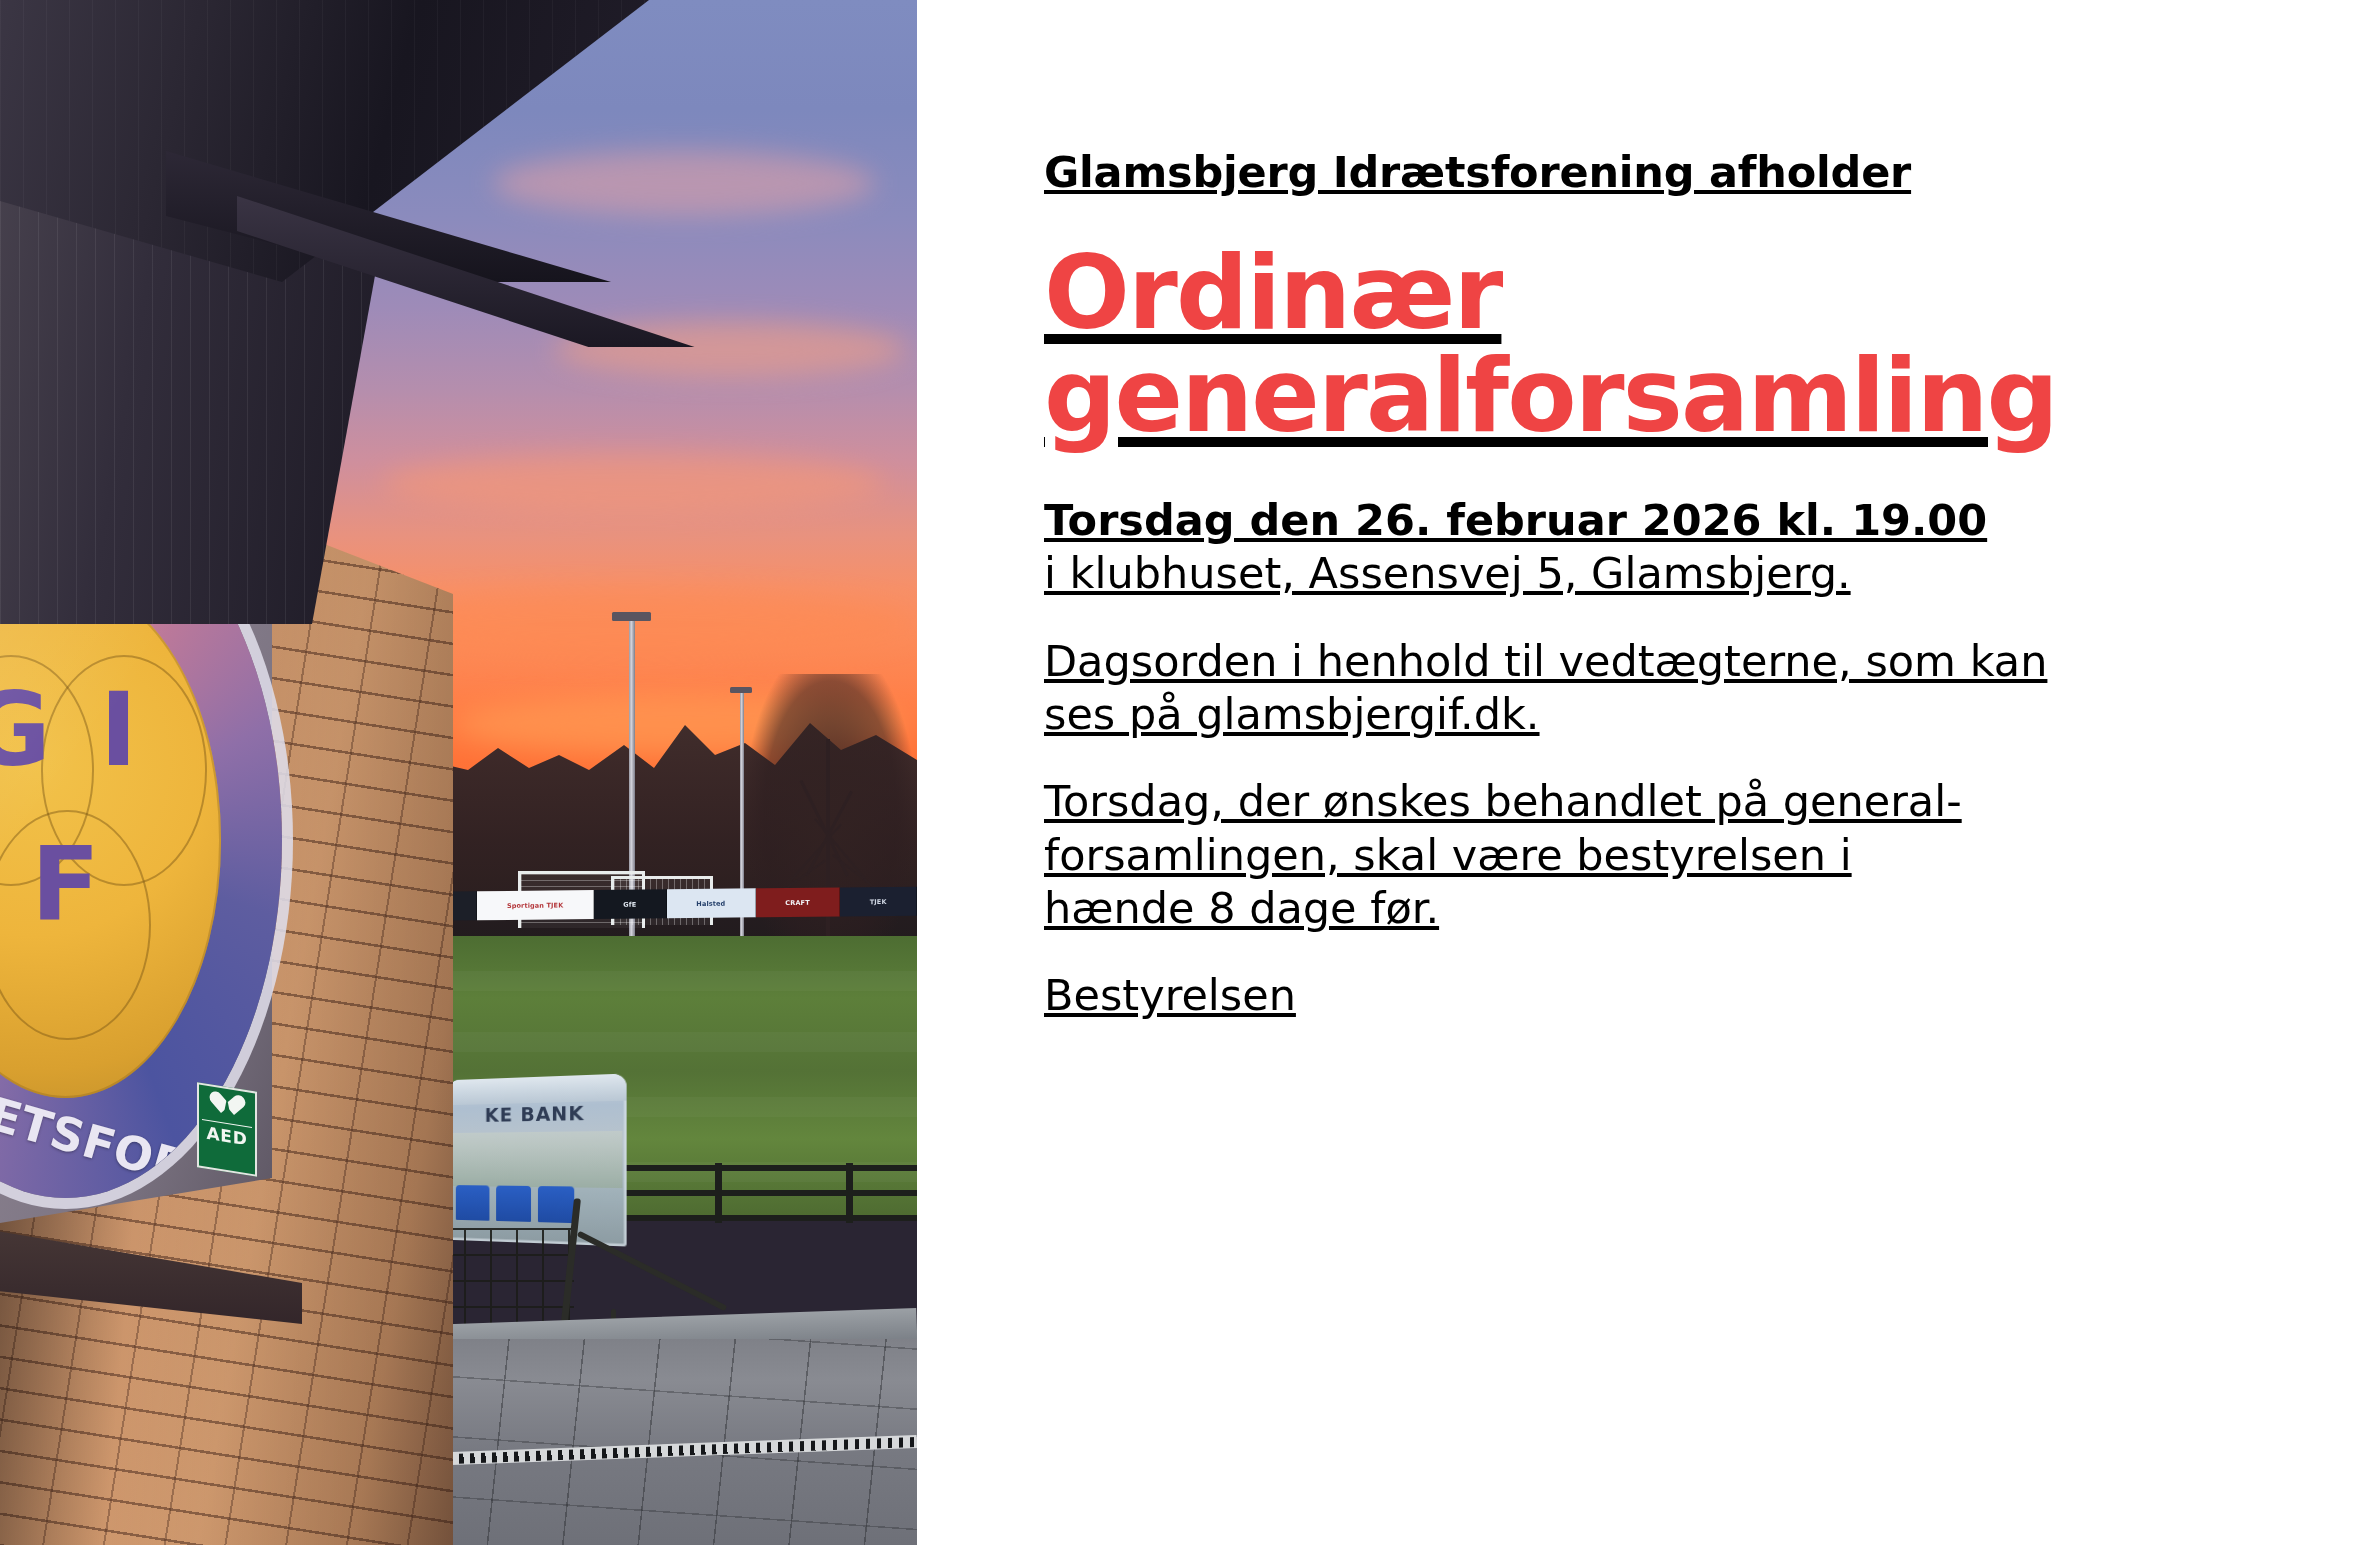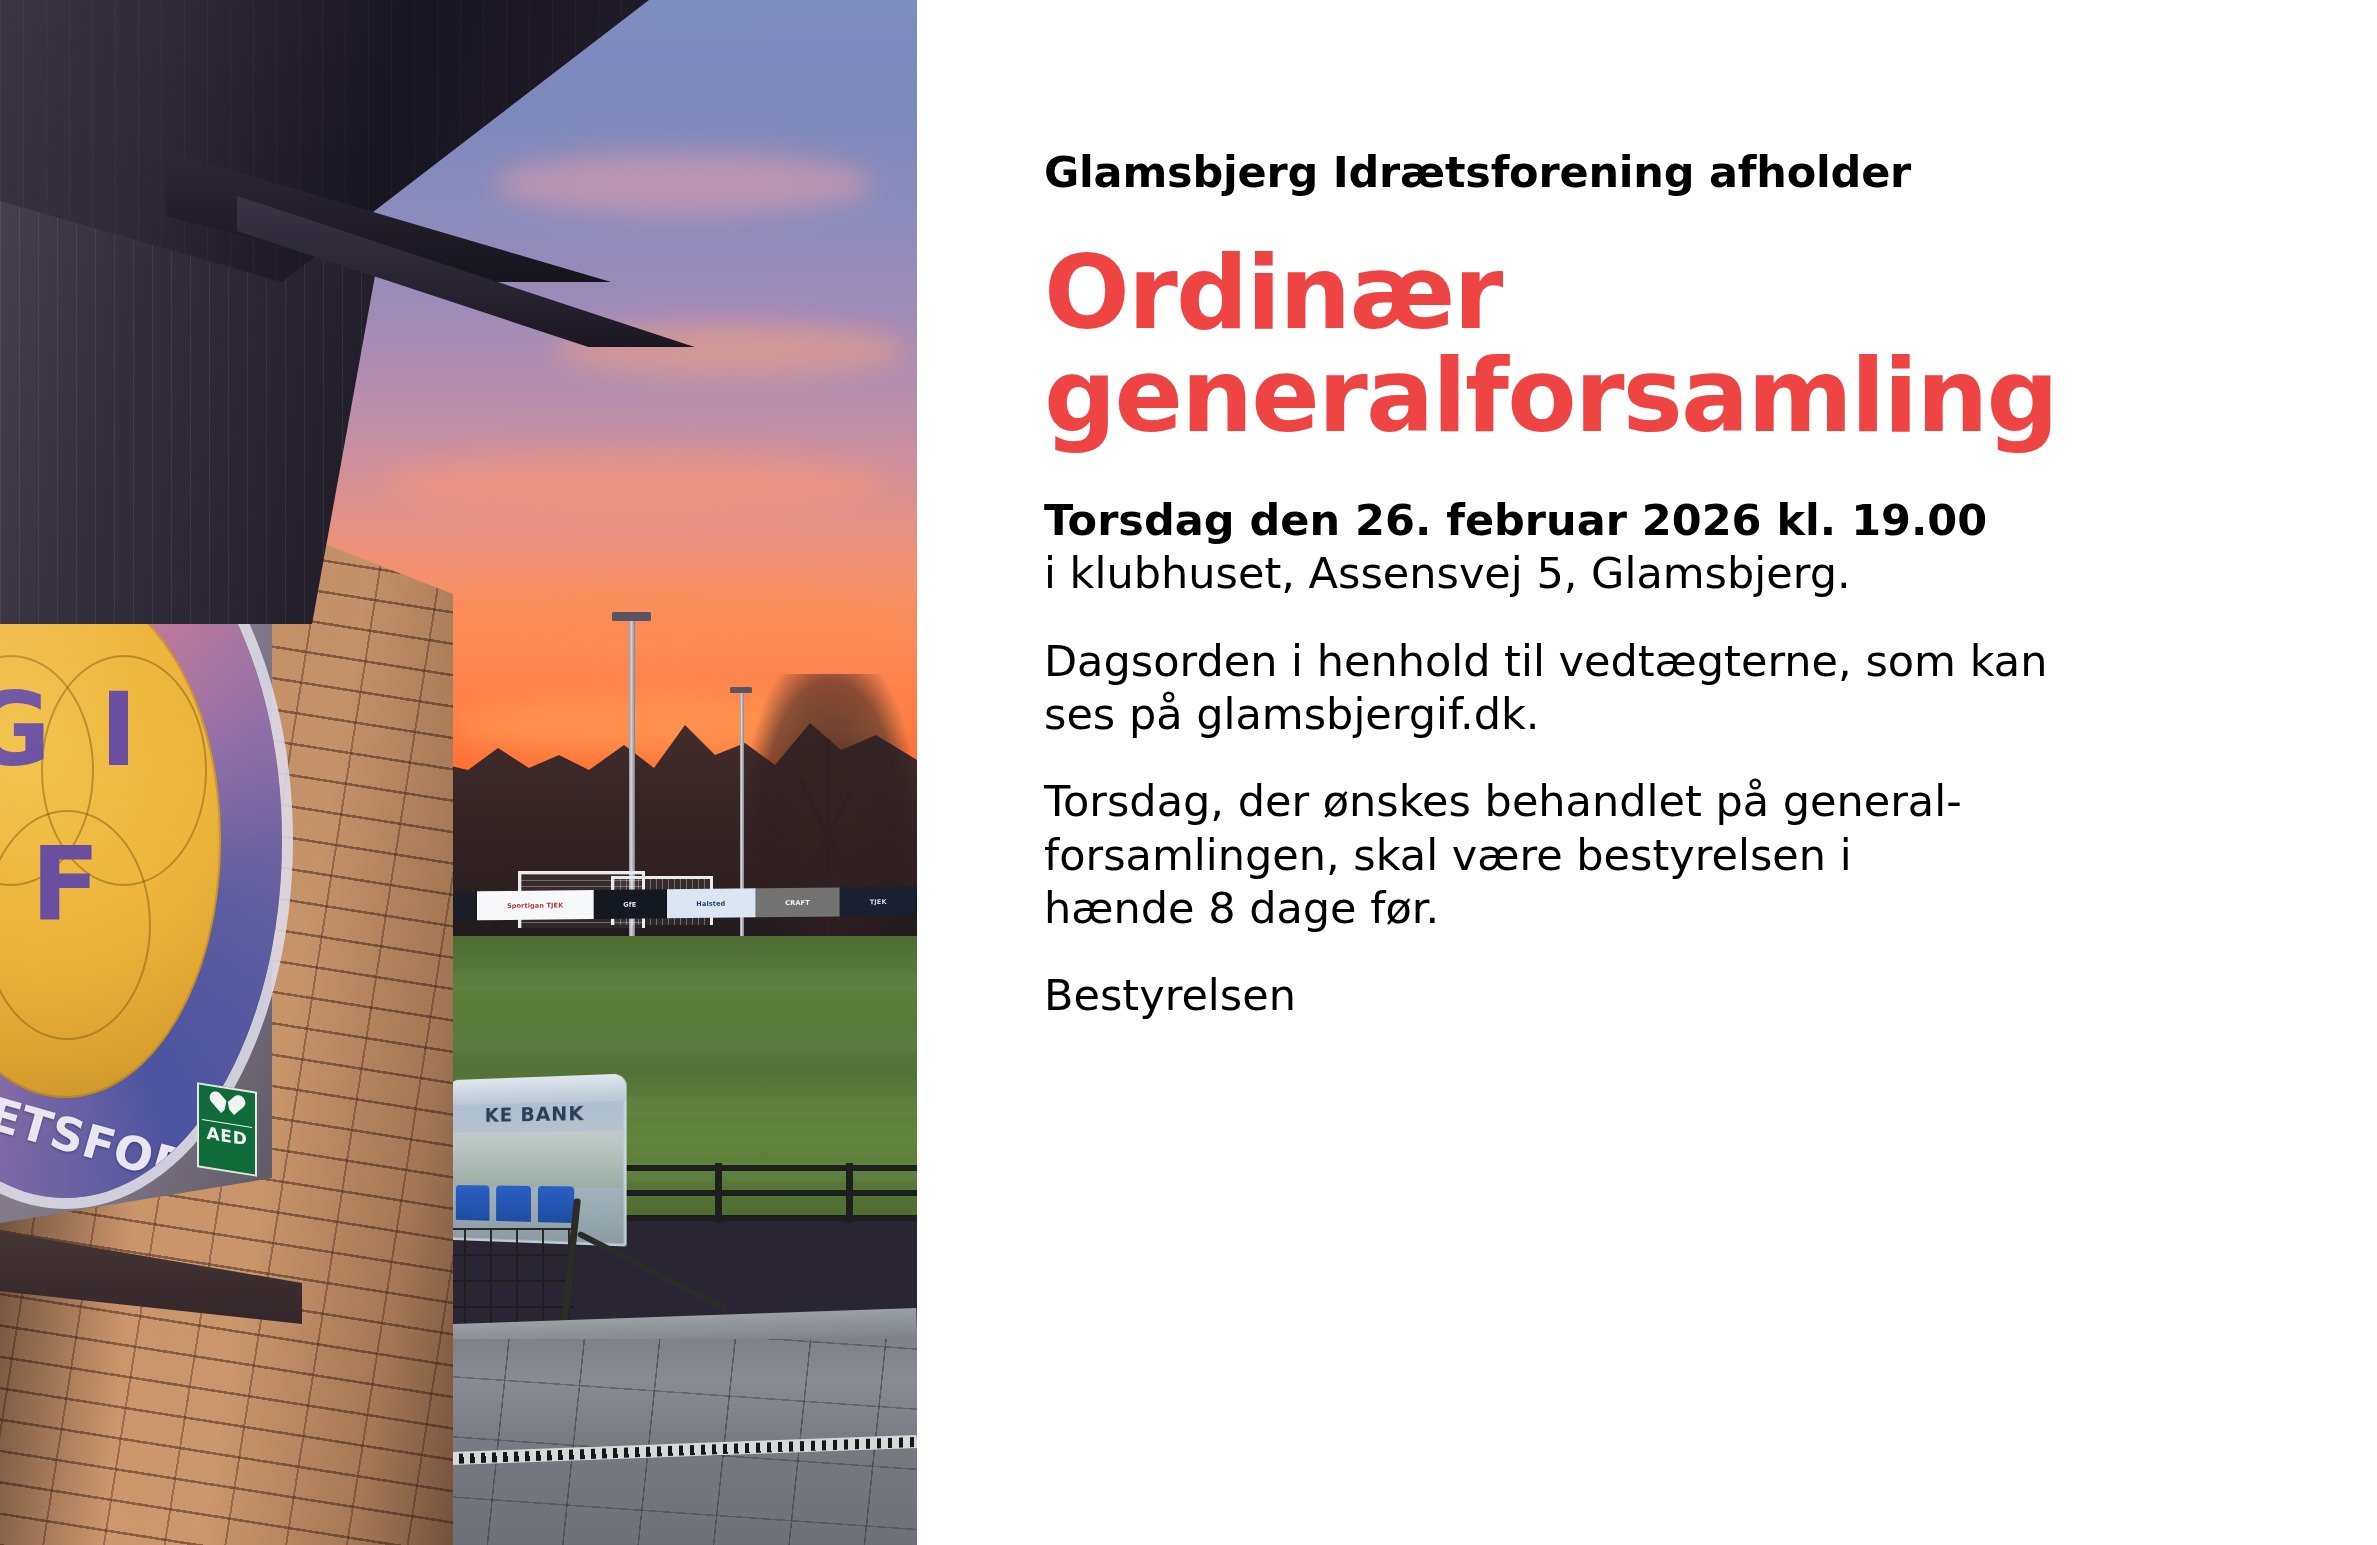--- a/index.html
+++ b/index.html
@@ -477,20 +477,21 @@
     clip-path: polygon(0 20px, 322px 75px, 322px 116px, 0 81px);
   }
 
   
   .textpanel {
     position: relative;
     flex: 1 1 auto;
     background: #ffffff;
     padding: 151px 0 0 127px;
     box-sizing: border-box;
+    text-decoration: underline;
   }
   .kicker {
     font-size: 43px;
     font-weight: 700;
     color: #000;
     line-height: 1.0;
     margin: 0 0 48px 0;
     letter-spacing: -0.005em;
   }
   .headline {
@@ -563,21 +564,21 @@
       <div class="goal-net"></div>
     </div>
 
     <div class="adboards">
       <div class="adboard" style="background:#e9eef5;"></div>
       <div class="adboard" style="background:#f2f4f8;"></div>
       <div class="adboard" style="background:#1c1f28;color:#e9eef5;">DBS</div>
       <div class="adboard" style="background:#f7f8fa;color:#b4383c;">Sportigan  TJEK</div>
       <div class="adboard" style="background:#141820;color:#dfe6ef;">GfE</div>
       <div class="adboard" style="background:#dce6f2;color:#25406b;">Halsted</div>
-      <div class="adboard" style="background:#737373;color:#f0f2f6;">CRAFT</div>
+      <div class="adboard" style="background:#7f1d1d;color:#f0f2f6;">CRAFT</div>
       <div class="adboard" style="background:#1b2030;color:#cfd6e2;">TJEK</div>
     </div>
 
     <div class="fence">
       <div class="fence-rail" style="top:2px;"></div>
       <div class="fence-rail" style="top:27px;"></div>
       <div class="fence-rail" style="top:52px;"></div>
       <div class="fence-post" style="left:60px;"></div>
       <div class="fence-post" style="left:181px;"></div>
       <div class="fence-post" style="left:312px;"></div>

